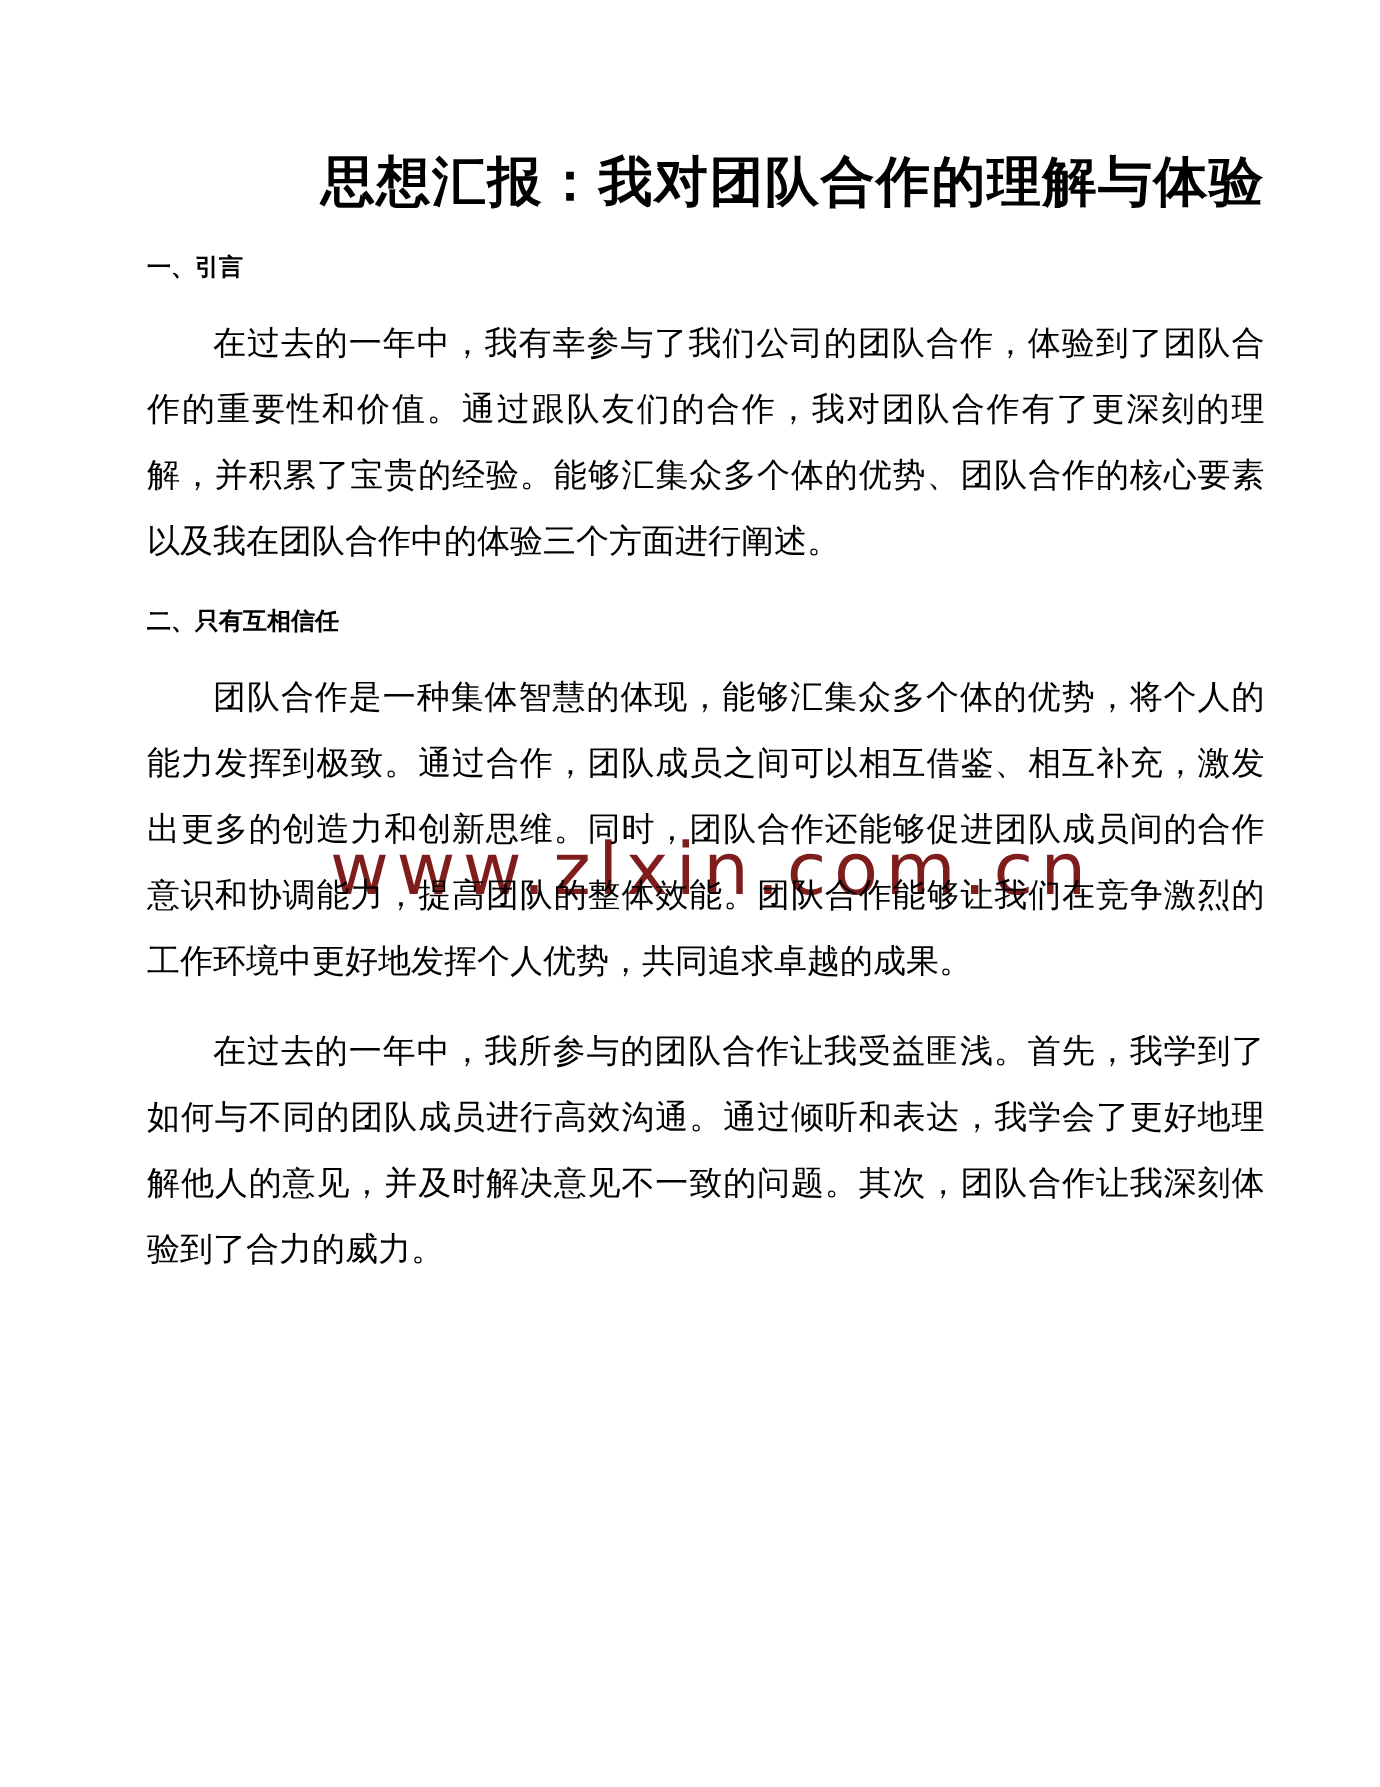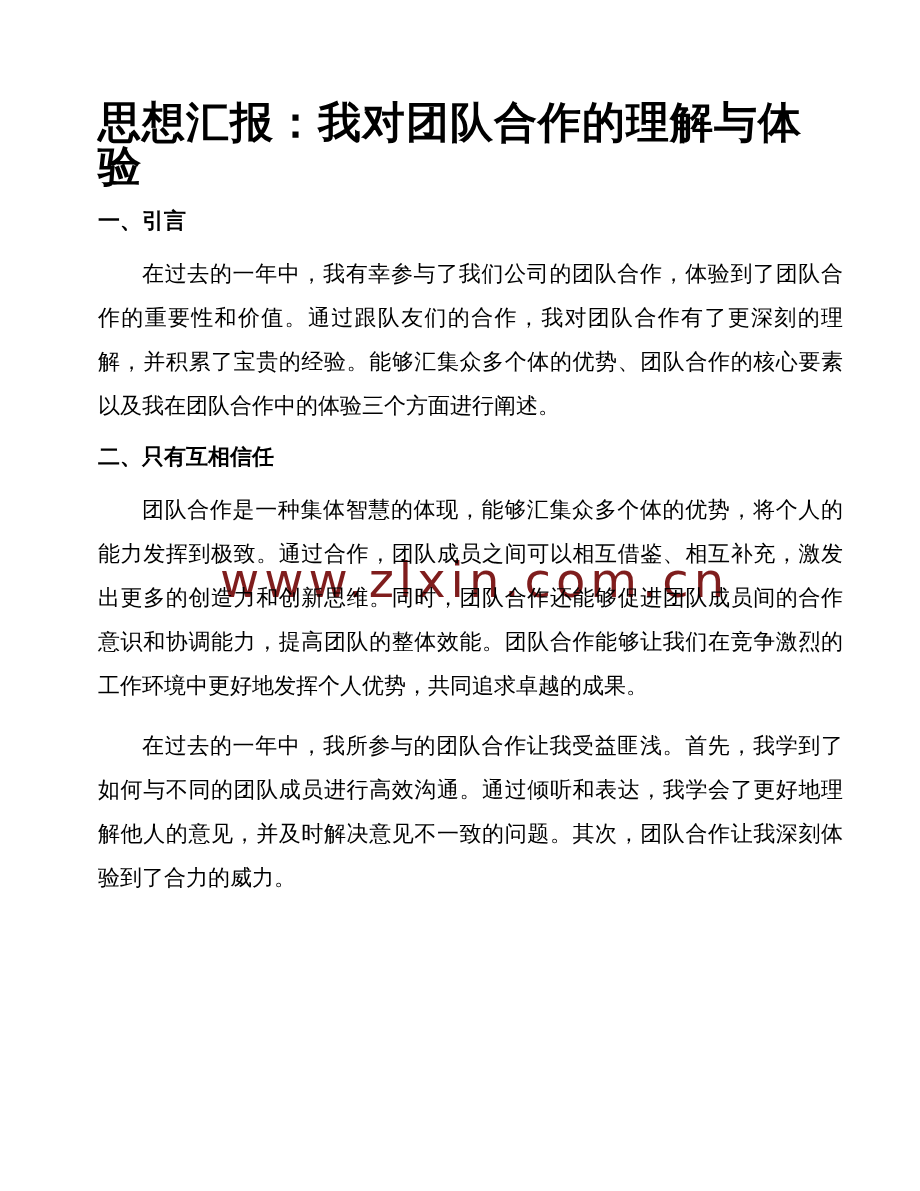--- a/index.html
+++ b/index.html
@@ -13,31 +13,31 @@
     color: #000000;
     overflow: hidden;
     padding: 100px 77px 0 98px;
     font-family: "DejaVu Serif", "Liberation Serif", serif;
   }
   .doc-title {
     position: relative;
     z-index: 1;
     font-family: "DejaVu Sans", "Liberation Sans", sans-serif;
     font-weight: bold;
-    font-size: 43px;
+    font-size: 36px;
     line-height: 44px;
-    text-align: left;
+    text-align: right;
     margin-bottom: 20px;
     letter-spacing: 1px;
   }
   .doc-section { position: relative; z-index: 1; }
   .section-heading {
-    font-family: Liberation Mono, monospace;
+    font-family: Liberation Sans, sans-serif;
     font-weight: bold;
-    font-size: 22px;
+    font-size: 16px;
     line-height: 30px;
     margin-bottom: 14px;
   }
   .section-body {
     font-size: 22px;
     line-height: 44px;
     text-align: justify;
     text-indent: 2em;
     margin-bottom: 16px;
     font-weight: normal;

